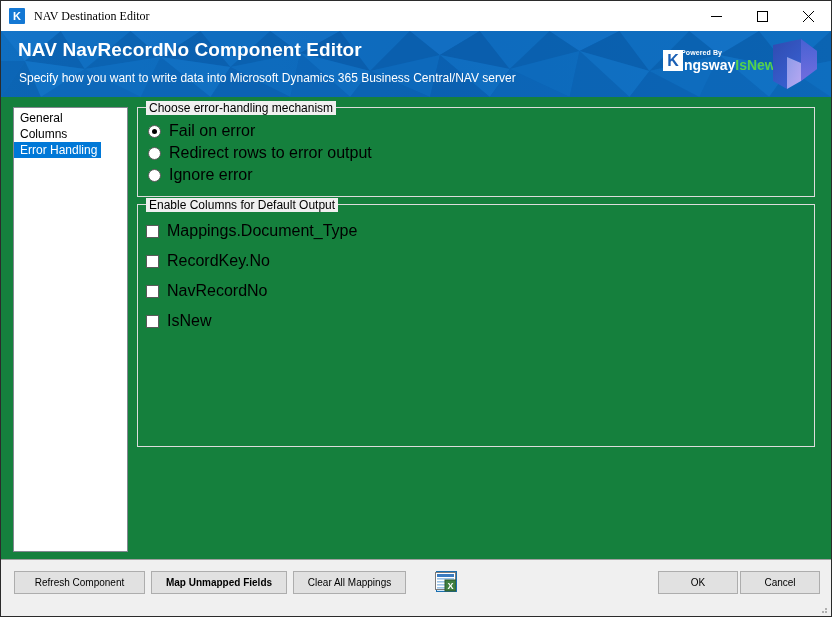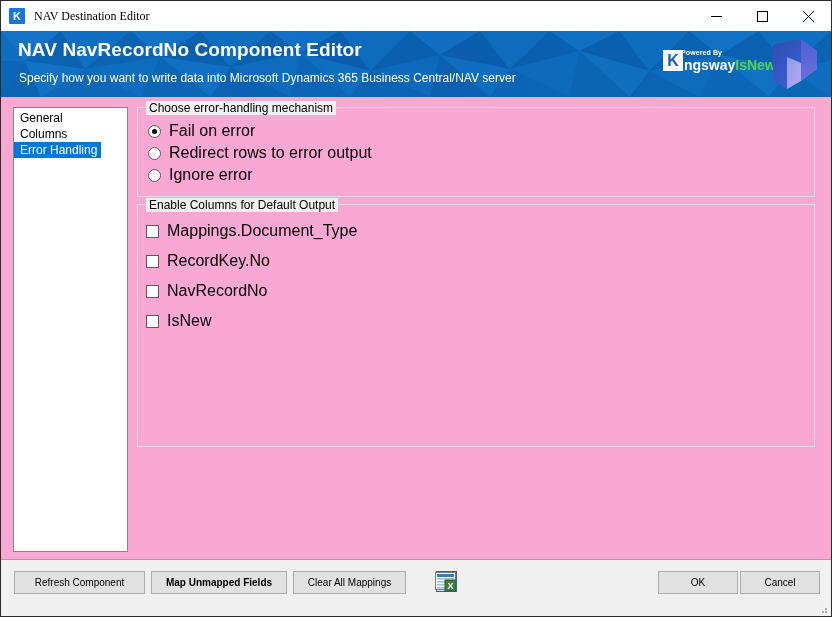--- a/index.html
+++ b/index.html
@@ -146,21 +146,21 @@
     right: 14px;
     top: 8px;
     width: 46px;
     height: 50px;
   }
 
   
   #content {
     flex: 1 1 auto;
     position: relative;
-    background: #f9a8d4;
+    background: #15803d;
     text-decoration: underline;
   }
 
   #nav-list {
     position: absolute;
     left: 12px;
     top: 10px;
     width: 115px;
     height: 445px;
     background: #ffffff;

